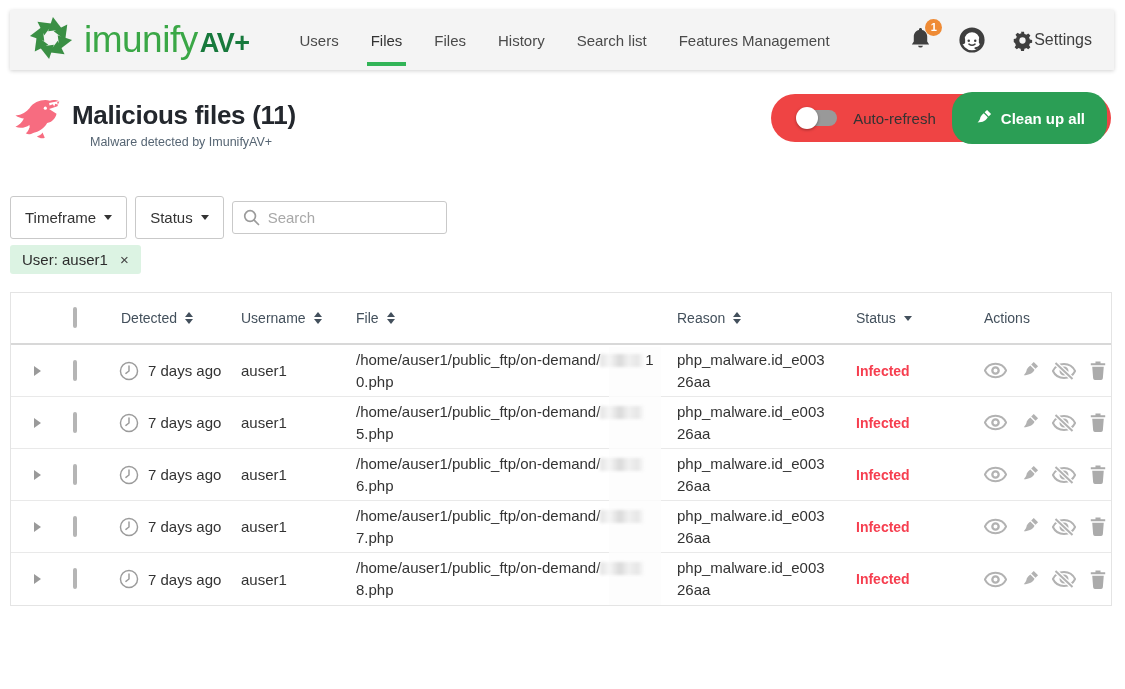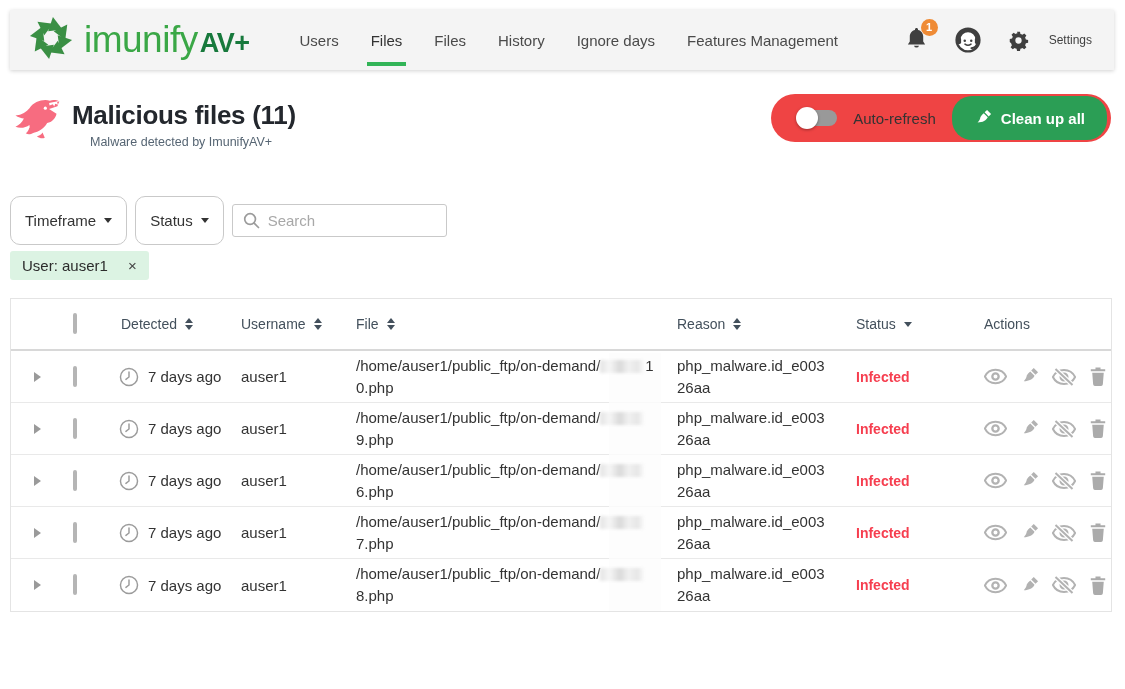--- a/index.html
+++ b/index.html
@@ -18,51 +18,51 @@
   .nav-item { position:relative; height:100%; display:flex; align-items:center;
     padding:0 16px; font-size:15px; color:#4a4a4a; cursor:pointer; }
   .nav-item.active { color:#333; }
   .nav-item.active::after { content:""; position:absolute; left:12px; right:12px;
     bottom:4px; height:4px; background:#32b457; }
   .nav-right { margin-left:auto; display:flex; align-items:center; gap:26px; }
   .bell-wrap { position:relative; cursor:pointer; }
   .badge { position:absolute; top:-7px; right:-10px; min-width:17px; height:17px;
     background:#ef8b35; border-radius:50%; color:#fff; font-size:11px; font-weight:bold;
     display:flex; align-items:center; justify-content:center; }
-  .settings { display:flex; align-items:center; gap:20px; font-size:12px; color:#3f3f3f; cursor:pointer; }
+  .settings { display:flex; align-items:center; gap:1px; font-size:16px; color:#3f3f3f; cursor:pointer; }
 
   
   .page-header { display:flex; align-items:flex-start; margin:24px 14px 0 8px; }
   .title-block { display:flex; align-items:flex-start; gap:8px; }
   .title-text h1 { font-size:26px; color:#23272d; letter-spacing:-.3px; margin-top:6px; }
   .title-text p { font-size:12.5px; color:#566573; margin-top:4px; margin-left:18px; }
   .header-right { margin-left:auto; background:#ef4444; border-radius:24px; height:48px;
     display:flex; align-items:center; padding:0 4px 0 28px; gap:16px; }
   .toggle { width:38px; height:16px; background:#999; border-radius:8px; position:relative; cursor:pointer; }
   .toggle .knob { position:absolute; left:-3px; top:-3px; width:22px; height:22px;
     background:#fff; border-radius:50%; box-shadow:0 1px 3px rgba(0,0,0,.35); }
   .toggle-label { font-size:15px; color:#333; }
-  .cleanup-btn { height:44px; background:#2b9e55; border:none; border-radius:20px; color:#fff;
+  .cleanup-btn { height:52px; background:#2b9e55; border:none; border-radius:20px; color:#fff;
     font-size:15px; font-weight:bold; padding:0 22px; display:flex; align-items:center; gap:9px;
     cursor:pointer; font-family:inherit; }
 
   
   .filters { display:flex; align-items:center; gap:8px; margin:38px 0 0 10px; }
-  .filter-btn { height:49px; background:#fff; border:1px solid #c9c9c9; border-radius:10px;
+  .filter-btn { height:43px; background:#fff; border:1px solid #c9c9c9; border-radius:3px;
     font-size:15px; color:#333; padding:0 14px; display:flex; align-items:center; gap:8px;
     cursor:pointer; font-family:inherit; }
   .caret-down { width:0; height:0; border-left:4.5px solid transparent; border-right:4.5px solid transparent;
     border-top:5px solid #333; }
   .search-box { width:215px; height:33px; border:1px solid #c9c9c9; border-radius:3px;
     display:flex; align-items:center; padding:0 10px; gap:8px; background:#fff; }
   .search-box input { border:none; outline:none; font-size:15px; flex:1; color:#333;
     font-family:inherit; background:transparent; }
   .search-box input::placeholder { color:#a8a8a8; }
   .tags-row { margin:6px 0 0 10px; }
-  .tag { display:inline-flex; align-items:center; gap:20px; background:#dcf3e3; border-radius:3px;
+  .tag { display:inline-flex; align-items:center; gap:12px; background:#dcf3e3; border-radius:3px;
     height:29px; padding:0 12px; font-size:15px; color:#2c2c2c; }
   .tag .close { cursor:pointer; font-size:15px; color:#444; }
 
   
   .table { margin:18px 13px 0 10px; border:1px solid #e4e4e4; position:relative; }
   .grid { display:grid; grid-template-columns:52px 38px 130px 115px 321px 179px 128px 1fr;
     align-items:center; }
   .thead { height:52px; border-bottom:2px solid #d8d8d8; }
   .th { font-size:14px; color:#43505c; display:flex; align-items:center; padding-left:10px; cursor:pointer; }
   .th.first-pad { padding-left:20px; }
@@ -128,21 +128,21 @@
 
     <div class="nav-item">
         <span class="nav-label">Files</span>
       </div>
 
     <div class="nav-item">
         <span class="nav-label">History</span>
       </div>
 
     <div class="nav-item">
-        <span class="nav-label">Ignore days</span>
+        <span class="nav-label">Search list</span>
       </div>
 
     <div class="nav-item">
         <span class="nav-label">Features Management</span>
       </div>
   </div>
 
   <div class="nav-right">
     <div class="bell-wrap">
       <svg width="23" height="25" viewBox="0 0 24 26">
@@ -329,21 +329,21 @@
     <div class="cell detected-cell">
       <span style="display:flex;">
         <svg width="20" height="20" viewBox="0 0 22 22">
           <circle cx="11" cy="11" r="9.4" fill="none" stroke="#9b9b9b" stroke-width="1.6"></circle>
           <path d="M11 5.6 V11 L7.6 13.6" fill="none" stroke="#9b9b9b" stroke-width="1.6" stroke-linecap="round"></path>
         </svg>
       </span>
       <span class="detected-text">7 days ago</span>
     </div>
     <div class="cell username-cell"><span class="username-text">auser1</span></div>
-    <div class="cell file-cell"><span class="fp">/home/auser1/public_ftp/on-demand/</span><span class="redact"></span><span class="fs">9.php</span></div>
+    <div class="cell file-cell"><span class="fp">/home/auser1/public_ftp/on-demand/</span><span class="redact"></span><span class="fs">5.php</span></div>
     <div class="cell reason-cell"><span class="reason-text">php_malware.id_e00326aa</span></div>
     <div class="cell status-cell"><span class="status-text">Infected</span></div>
     <div class="cell actions-cell">
       <span class="action-icon">
         <svg width="23" height="17" viewBox="0 0 24 16">
           <path d="M12 1C6.5 1 2.6 4.5 .9 8 2.6 11.5 6.5 15 12 15s9.4-3.5 11.1-7C21.4 4.5 17.5 1 12 1Z" fill="none" stroke="#b2b2b2" stroke-width="2"></path>
           <circle cx="12" cy="8" r="3.3" fill="none" stroke="#b2b2b2" stroke-width="2.4"></circle>
         </svg>
       </span>
       <span class="action-icon">

